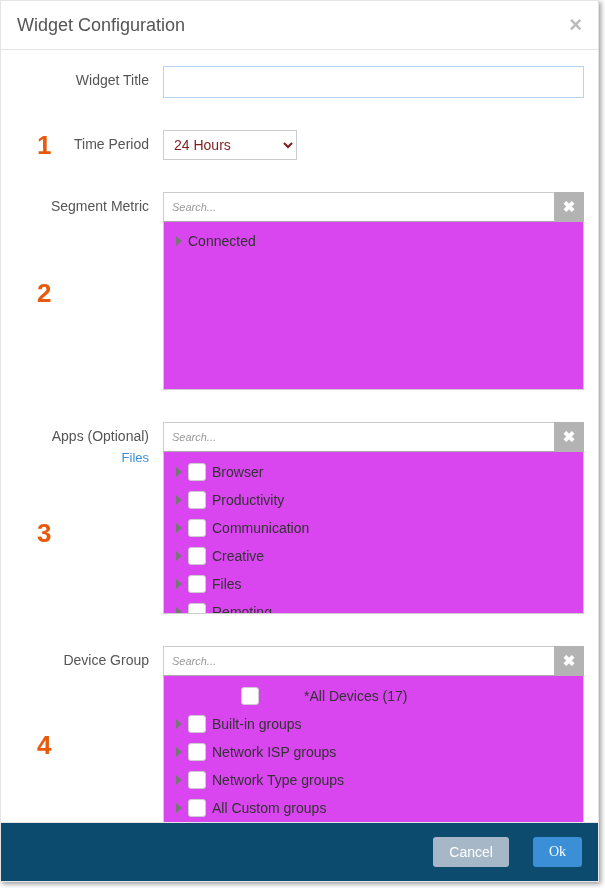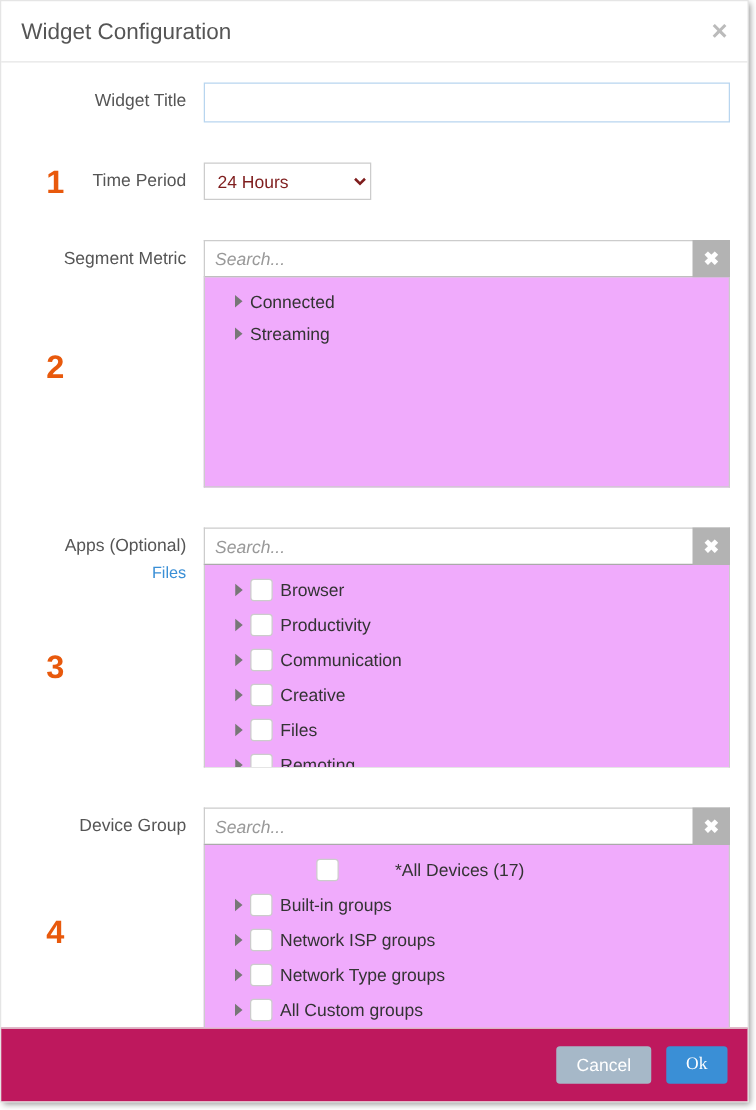--- a/index.html
+++ b/index.html
@@ -102,21 +102,21 @@
   .searchbox-wrap {
     position: relative;
     width: 100%;
   }
   .search-input {
     width: 100%;
     height: 30px;
     padding: 5px 50px 5px 8px;
     border: 1px solid #ccc;
     border-bottom-color: #aaa;
-    font-size: 14px;
+    font-size: 11px;
     color: #555;
     outline: none;
   }
   .search-input::placeholder { color: #999; font-style: italic; }
   .clear-btn {
     position: absolute;
     right: 0;
     top: 0;
     width: 30px;
     height: 30px;
@@ -125,23 +125,23 @@
     display: flex;
     align-items: center;
     justify-content: center;
     cursor: pointer;
     font-size: 15px;
     font-weight: bold;
   }
   .tree-panel {
     border: 1px solid #ccc;
     border-top: none;
-    padding: 6px 16px;
+    padding: 6px 4px;
     overflow-y: auto;
-    background: #f0abfc;
+    background: #d946ef;
     position: relative;
   }
   .tree-panel.h-segment { height: 168px; }
   .tree-panel.h-apps { height: 162px; overflow-y: scroll; }
   .tree-panel.h-devices { height: 165px; }
   .tree-item {
     display: flex;
     align-items: center;
     padding: 5px 4px 5px 8px;
     gap: 6px;
@@ -164,26 +164,26 @@
     border: 1px solid #ccc;
     border-radius: 3px;
     flex: 0 0 auto;
     cursor: pointer;
     background: #fff;
   }
   .tree-label { cursor: default; }
   .tree-item.indent { padding-left: 22px; gap: 45px; }
   .dialog-footer {
     flex: 0 0 auto;
-    background: #be185d;
+    background: #0c4a6e;
     border-top: 1px solid #e5e5e5;
     padding: 14px 16px;
     display: flex;
     justify-content: flex-end;
-    gap: 12px;
+    gap: 24px;
   }
   .btn {
     padding: 7px 16px;
     border: none;
     border-radius: 3px;
     font-size: 14px;
     cursor: pointer;
     color: #fff;
   }
   .btn-cancel { background: #a6b8c8; }
@@ -231,24 +231,20 @@
       <div class="field-col">
         <div class="searchbox-wrap">
           <input type="text" class="search-input" placeholder="Search..." style="">
           <div class="clear-btn">✖</div>
         </div>
         <div class="tree-panel h-segment">
           <div class="tree-item">
             <span class="tree-caret"></span>
             <span class="tree-label">Connected</span>
           </div>
-          <div class="tree-item">
-            <span class="tree-caret"></span>
-            <span class="tree-label">Streaming</span>
-          </div>
         </div>
       </div>
     </div>
 
     <div class="form-row">
       <div class="label-col">
         <span>Apps (Optional)</span>
         <span class="clear-link">Files</span>
         <span class="step-num n3">3</span>
       </div>

